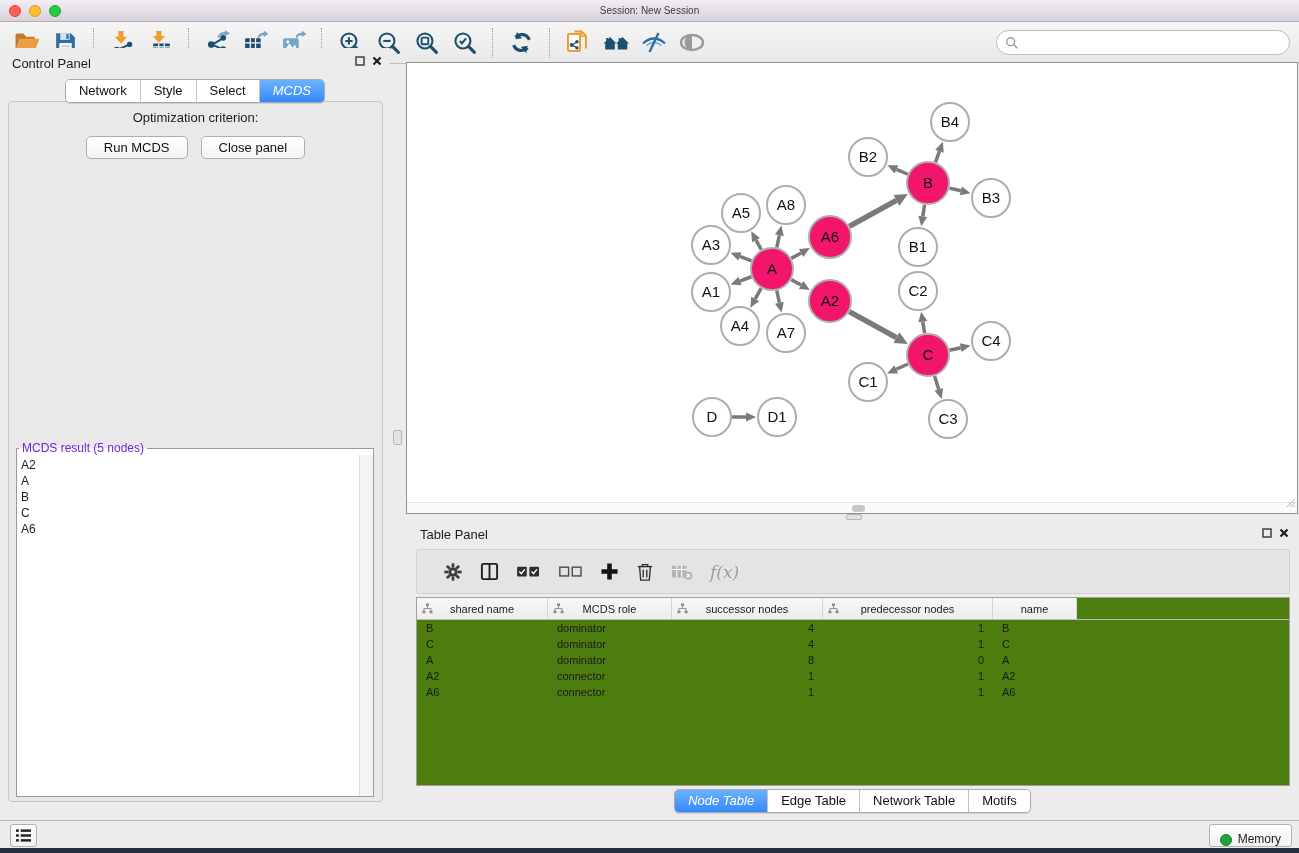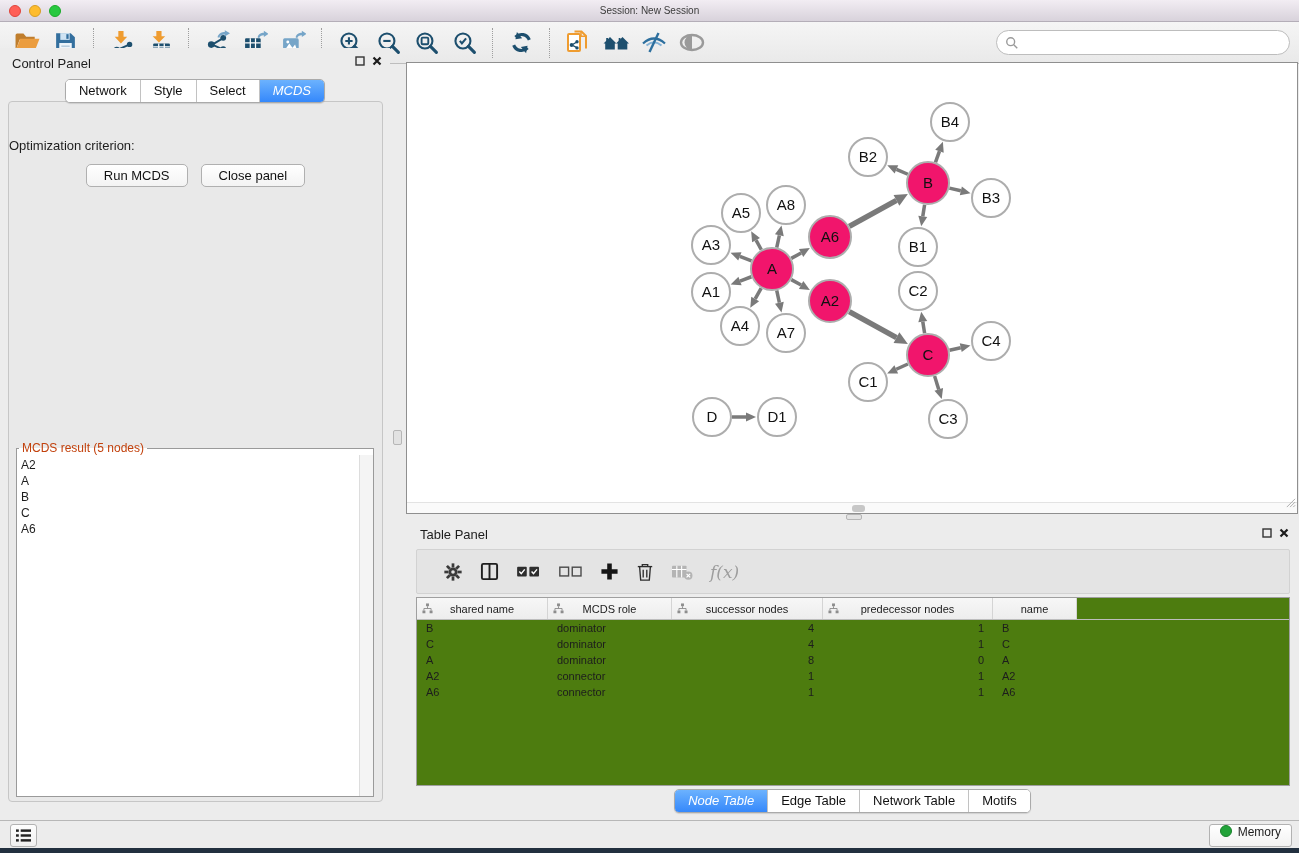--- a/index.html
+++ b/index.html
@@ -35,33 +35,33 @@
   .panel-head .panel-title { position:absolute; left:12px; top:8px; font-size:13px; color:#1e1e1e; }
   .panel-head .panel-ctrls { position:absolute; right:8px; top:8px; display:flex; gap:7px; align-items:center; }
   .cp-tabs { position:absolute; top:31px; left:0; width:100%; display:flex; justify-content:center; z-index:3; }
   .seg-group { display:inline-flex; border:1px solid #aaaaaa; border-radius:5px; overflow:hidden; background:#fff;
     box-shadow:0 1px 1px rgba(0,0,0,0.12); }
   .seg { padding:3px 13px; font-size:13px; line-height:16px; background:#fff; color:#111; border-left:1px solid #c2c2c2; cursor:default; }
   .seg:first-child { border-left:none; }
   .seg.selected { background:linear-gradient(#6cb2fe,#3588fb); color:#fff;font-style:italic; }
   .cp-body { position:absolute; top:53px; left:8px; right:7px; bottom:18px;
     background:#e9e9e9; border:1px solid #c6c6c6; border-radius:4px; }
-  .opt-label { font-size:13px; margin-top:36px; }
+  .opt-label { text-align:center; font-size:13px; margin-top:8px; }
   .combo { width:313px; height:25px; margin:9px auto 0 auto; background:#fff; border:1px solid #b0b0b0;
     border-radius:4px; position:relative; display:flex; align-items:center; font-size:13px; padding-left:8px; }
   .combo .stepper { position:absolute; right:2px; top:2px; width:19px; height:19px; border-radius:3px;
     background:linear-gradient(#6fb1fd,#2f7ef6); display:flex; flex-direction:column; align-items:center; justify-content:center; gap:2px; }
   .stepper .up { width:0; height:0; border-left:4px solid transparent; border-right:4px solid transparent; border-bottom:4px solid #fff; }
   .stepper .down { width:0; height:0; border-left:4px solid transparent; border-right:4px solid transparent; border-top:4px solid #fff; }
   .btn-row { display:flex; justify-content:center; gap:13px; margin-top:11px; }
   .mac-btn { background:linear-gradient(#ffffff,#f3f3f3); border:1px solid #b0b0b0; border-radius:5px;
     font-size:13px; padding:3px 17px; color:#111; font-family:"Liberation Sans",sans-serif; }
   fieldset.result-box { position:absolute; left:7px; right:8px; top:339px; bottom:4px;
     border:1px solid #9a9a9a; margin:0; padding:0; background:#fff; }
-  fieldset.result-box legend { font-size:12px; padding:0 3px; margin-left:2px; background:transparent; color:#c2410c; }
+  fieldset.result-box legend { font-size:12px; padding:0 3px; margin-left:2px; background:transparent; color:#6d28d9; }
   .result-list { position:absolute; inset:0 14px 0 0; padding:2px 0 0 4px; font-size:12px; line-height:16px; overflow:hidden; }
   .result-scroll { position:absolute; top:0; bottom:0; right:0; width:14px; background:#f4f4f4; border-left:1px solid #ddd; }
 
   
   .v-divider { position:absolute; top:64px; left:390px; width:16px; bottom:33px; background:#ececec; }
   .v-grip { position:absolute; top:366px; left:3px; width:9px; height:15px; background:#e2e2e2; border:1px solid #b6b6b6; border-radius:2px; }
 
   
   .net-window { position:absolute; left:406px; top:62px; right:1px; height:452px;
     background:#fff; border:1px solid #8f8f8f; }
@@ -100,21 +100,21 @@
   .td-cell { overflow:hidden; white-space:nowrap; }
   .td-left { padding-left:9px; text-align:left; }
   .td-right { padding-right:9px; text-align:right; }
   .tp-tabs { position:absolute; left:0; right:0; top:268px; display:flex; justify-content:center; }
 
   
   .status-bar { position:absolute; left:0; right:0; bottom:5px; height:28px; background:#ececec; border-top:1px solid #b7b7b7; }
   .list-btn { position:absolute; left:10px; top:3px; width:27px; height:23px; background:linear-gradient(#fdfdfd,#f0f0f0);
     border:1px solid #b2b2b2; border-radius:3px; display:flex; align-items:center; justify-content:center; }
   .memory-btn { position:absolute; right:7px; top:3px; height:23px; background:linear-gradient(#ffffff,#f2f2f2);
-    border:1px solid #b2b2b2; border-radius:3px; display:flex; align-items:flex-start; gap:6px; padding:0 10px; font-size:12px; }
+    border:1px solid #b2b2b2; border-radius:3px; display:flex; align-items:flex-end; gap:6px; padding:0 10px; font-size:12px; }
   .mem-dot { width:12px; height:12px; border-radius:50%; background:#22a33a; border:1px solid #18822c; }
   .desktop-strip { position:absolute; left:0; right:0; bottom:0; height:5px; background:#22303f; }
 
   .win-icon { display:inline-flex; }
 </style>
 </head>
 <body>
 
 <div class="titlebar">
   <div class="traffic">

